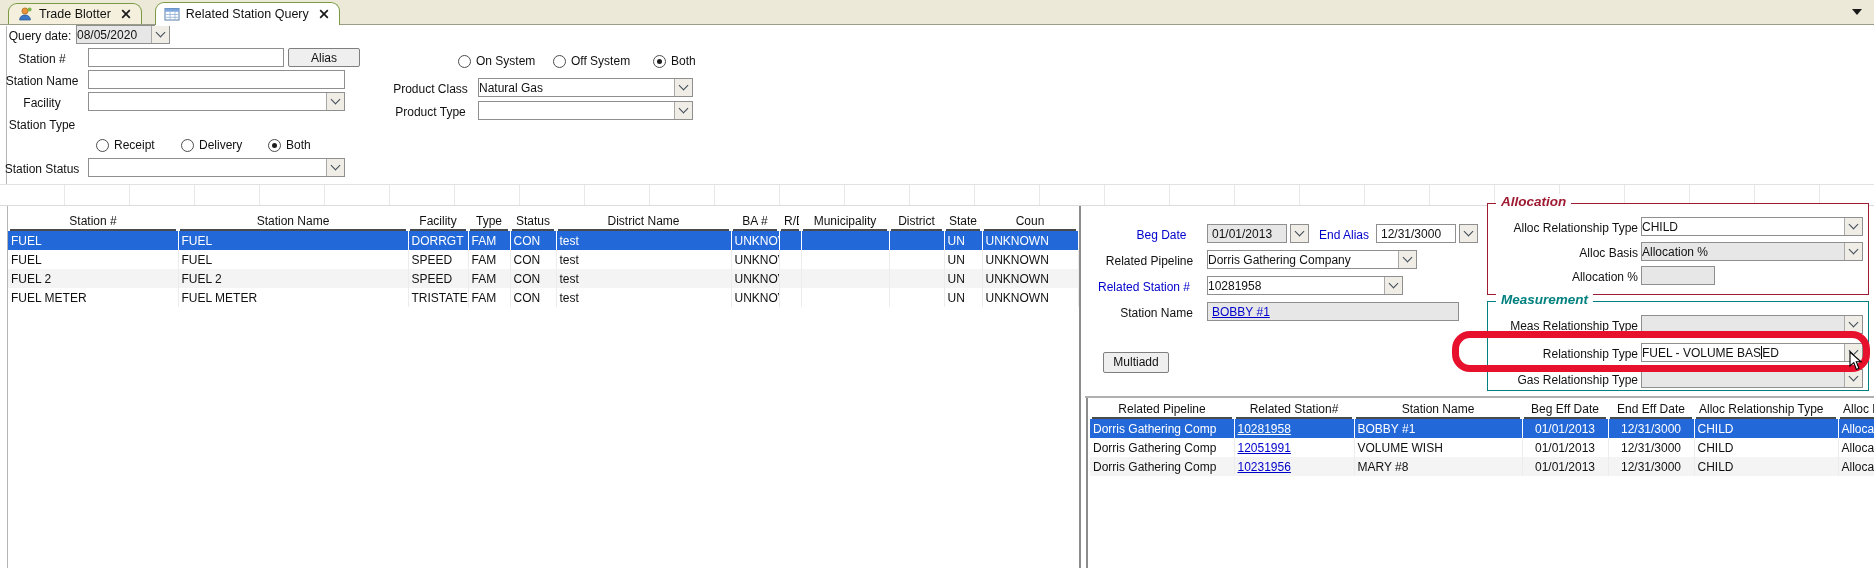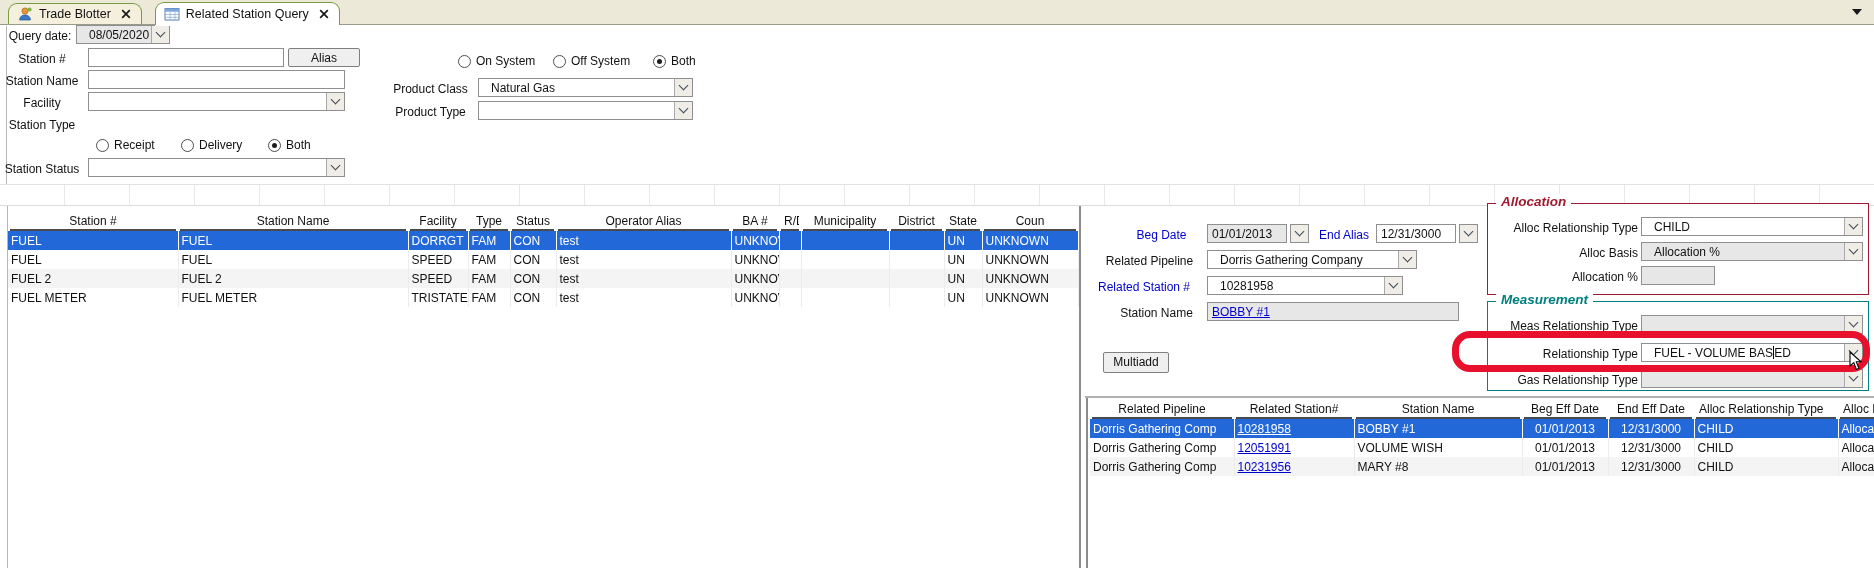--- a/index.html
+++ b/index.html
@@ -24,21 +24,21 @@
   .tab-overflow{position:absolute;right:12px;top:9px;width:0;height:0;cursor:pointer;
     border-left:5px solid transparent;border-right:5px solid transparent;border-top:6px solid #1a1a1a}
 
   
   .flbl{position:absolute;text-align:center;white-space:nowrap;line-height:18px}
   .blbl{color:var(--label-blue,#0000cc)}
   .tinput,.greyfield{position:absolute;height:19px;border:1px solid #8f8f8f;background:#fff;
     padding:1px 4px;line-height:16px;white-space:nowrap;overflow:hidden}
   .greyfield{background:#e7e7e7}
   .combo{position:absolute;height:19px;border:1px solid #8f8f8f;background:#fff;display:flex;overflow:hidden}
-  .combo .txt{flex:1;padding:1px 12px;line-height:16px;white-space:nowrap;overflow:hidden}
+  .combo .txt{flex:1;padding:1px 0;line-height:16px;white-space:nowrap;overflow:hidden}
   .combo.grey{background:#e7e7e7}
   .ddbtn{width:18px;flex:0 0 auto;background:#efede6;border-left:1px solid #a9a9a9;
     display:flex;align-items:center;justify-content:center;cursor:pointer}
   .ddbtn-detached{position:absolute;width:19px;height:19px;border:1px solid #8f8f8f;background:#efede6;
     display:flex;align-items:center;justify-content:center;cursor:pointer}
   .chev{width:7px;height:7px;border-right:1.6px solid #3f4a56;border-bottom:1.6px solid #3f4a56;
     transform:rotate(45deg);margin-top:-4px}
   .btn{position:absolute;border:1px solid #7f7f7f;background:#efefef;text-align:center;
     line-height:19px;cursor:pointer;border-radius:2px}
   .radio-item{position:absolute;display:flex;align-items:center;gap:5px;cursor:pointer}
@@ -228,21 +228,21 @@
       <th>
             <div class="hu">Facility</div>
           </th>
       <th>
             <div class="hu">Type</div>
           </th>
       <th>
             <div class="hu">Status</div>
           </th>
       <th>
-            <div class="hu">Operator Alias</div>
+            <div class="hu">District Name</div>
           </th>
       <th>
             <div class="hu r">BA #</div>
           </th>
       <th>
             <div class="hu">R/D</div>
           </th>
       <th>
             <div class="hu">Municipality</div>
           </th>

